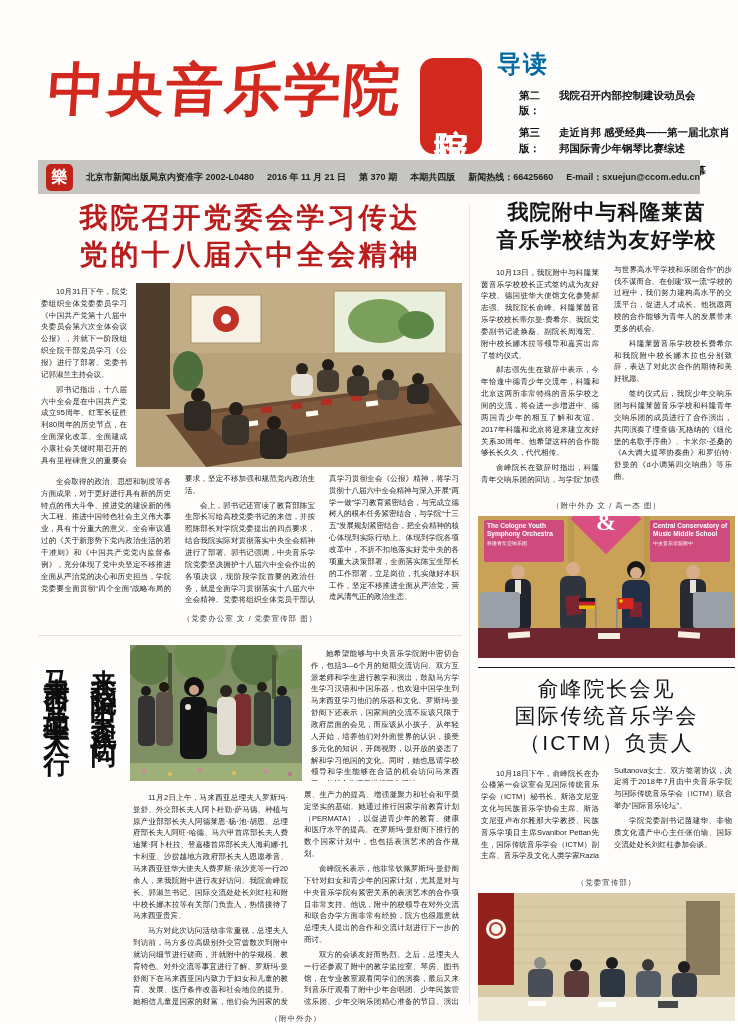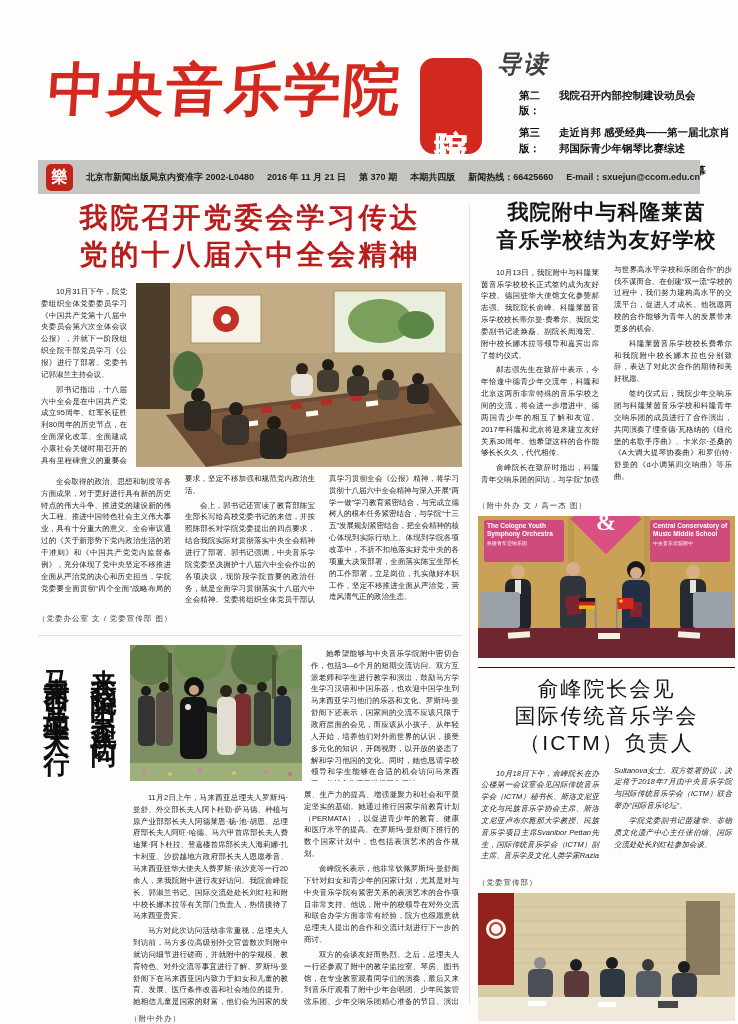--- a/index.html
+++ b/index.html
@@ -7,45 +7,45 @@
         font-family:"Liberation Sans",sans-serif;overflow:hidden;color:#1c1c1c;}
   
   .masthead-title{position:absolute;left:48px;top:52px;width:375px;font-family:"Liberation Serif",serif;
         font-weight:bold;font-size:57px;color:#d2281e;letter-spacing:2px;transform:skewX(-4deg);white-space:nowrap;}
   .seal{position:absolute;left:420px;top:58px;width:62px;height:96px;background:#d2281e;border-radius:14px;
         display:flex;align-items:center;justify-content:center;writing-mode:vertical-rl;
         color:#fff;font-family:"Liberation Serif",serif;font-weight:bold;font-size:34px;letter-spacing:4px;}
   .organizer{position:absolute;left:90px;top:140px;width:330px;text-align:center;font-size:13px;
         font-weight:bold;letter-spacing:3px;color:#111;}
   .guide{position:absolute;left:497px;top:48px;width:235px;}
-  .guide-title{font-size:24px;font-weight:bold;color:#404040;margin:0 0 8px 0;letter-spacing:2px;font-style:italic;}
+  .guide-title{font-size:24px;font-weight:bold;color:#0369a1;margin:0 0 8px 0;letter-spacing:2px;}
   .guide-item{display:flex;font-size:10.5px;font-weight:bold;line-height:1.45;margin-bottom:7px;color:#111;}
   .guide-item .lbl{flex:0 0 40px;margin-left:22px;}
   .guide-item .txt{flex:1;}
   
   .infobar{position:absolute;left:38px;top:160px;width:662px;height:34px;background:#c7c5c2;
         display:flex;align-items:center;gap:13px;padding:0 8px;box-sizing:border-box;
         font-size:9px;font-weight:bold;color:#222;white-space:nowrap;}
   .paperlogo{width:27px;height:27px;background:#c02318;border-radius:5px;color:#fff;display:flex;
         align-items:center;justify-content:center;font-size:16px;font-family:"Liberation Serif",serif;flex:0 0 27px;}
   
   .colL{position:absolute;left:38px;top:200px;width:424px;}
   .colR{position:absolute;left:478px;top:198px;width:257px;}
   .vrule{position:absolute;left:469px;top:205px;width:1px;height:800px;background:#e8e6e2;}
   
   .tiny{font-size:7.5px;line-height:1.58;text-align:justify;color:#1d1d1d;}
   .tiny p{margin:3px;text-indent:2em;}
-  .byline{font-size:7.5px;color:#3a3a3a;text-align:left;letter-spacing:1px;margin-top:3px;}
+  .byline{font-size:7.5px;color:#3a3a3a;text-align:center;letter-spacing:1px;margin-top:3px;}
   .h-red{font-size:28px;font-weight:bold;color:#b91c1c;text-align:center;line-height:1.32;letter-spacing:3px;margin:0;}
   .h-blk{font-size:21px;font-weight:bold;color:#141414;text-align:center;line-height:1.35;letter-spacing:1px;margin:0;}
   .h-blk3{font-size:21px;font-weight:normal;color:#141414;text-align:center;line-height:1.3;letter-spacing:2px;margin:0;}
   .row{display:flex;gap:6px;}
   .cols3{column-count:3;column-gap:8px;height:138px;overflow:hidden;margin-top:6px;}
   .cols2a{column-count:2;column-gap:9px;height:234px;overflow:hidden;margin-top:9px;}
-  .cols2b{column-count:2;column-gap:9px;height:110px;overflow:hidden;margin-top:8px;font-style:italic;}
+  .cols2b{column-count:2;column-gap:9px;height:110px;overflow:hidden;margin-top:8px;}
   .cols2c{column-count:2;column-gap:10px;height:222px;overflow:hidden;margin-top:8px;}
   .divider-dark{border:none;border-top:1.5px solid #1a1a1a;margin:9px 0 7px 0;}
   .divider-light{border:none;border-top:1px solid #e3e1dd;margin:11px 0 9px 0;}
   
   .mal{display:flex;gap:8px;}
   .vtitle{flex:0 0 84px;display:flex;flex-direction:row-reverse;justify-content:center;gap:12px;padding-top:4px;}
   .vtitle span{writing-mode:vertical-rl;font-family:"Liberation Serif",serif;font-weight:900;
         font-size:26px;letter-spacing:9px;color:#0d0d0d;}
   .mal-content{flex:1;min-width:0;}
   .sidecol{flex:1;height:136px;overflow:hidden;}

